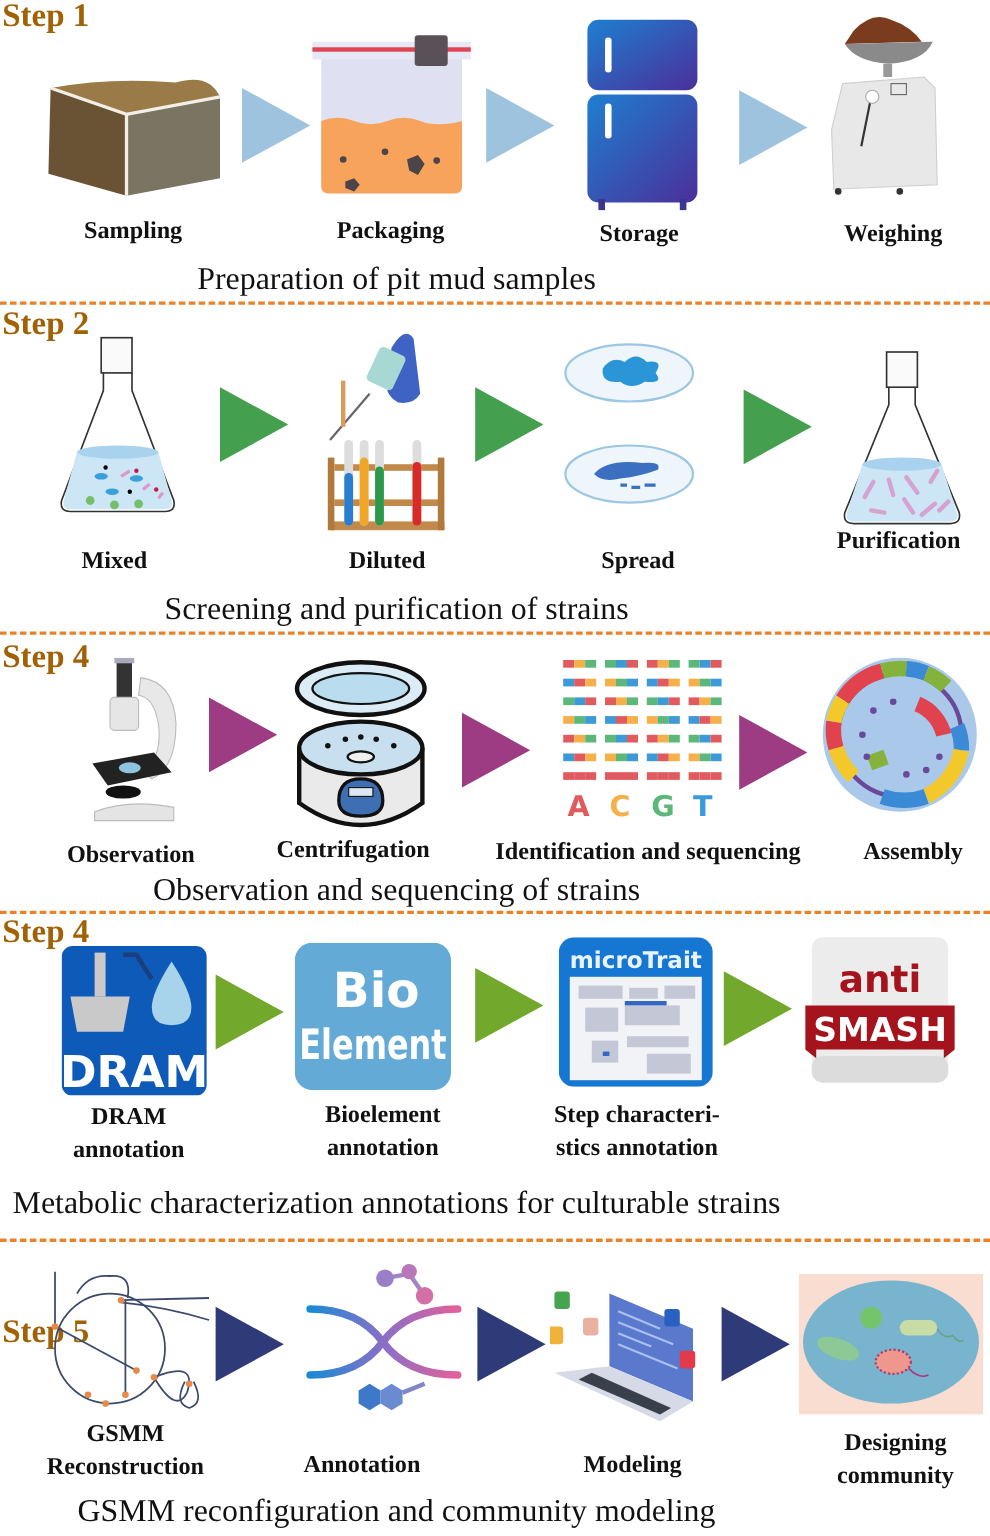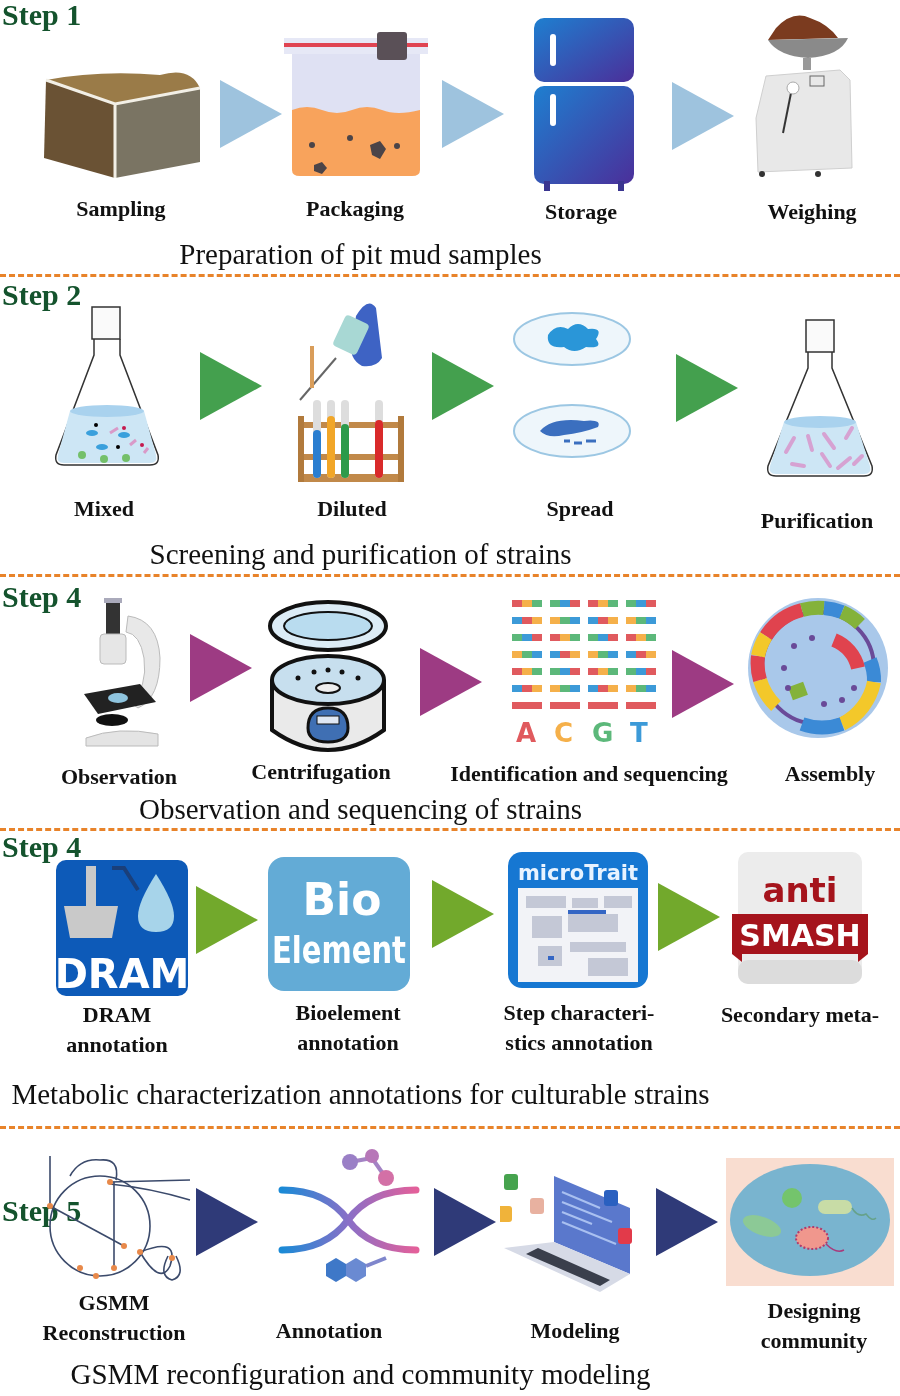--- a/index.html
+++ b/index.html
@@ -1,17 +1,17 @@
 <!DOCTYPE html>
 <html><head>
 <meta charset="utf-8">
 <style>
   html, body { margin: 0; padding: 0; background: #ffffff; }
   body { width: 900px; height: 1396px; position: relative; overflow: hidden; font-family: "Liberation Serif", serif; }
-  .step-label { position: absolute; left: 2px; font-weight: bold; font-size: 30px; color: #14532d; line-height: 1; }
+  .step-label { position: absolute; left: 2px; font-weight: bold; font-size: 30px; color: #a16207; line-height: 1; }
   .item-label { position: absolute; font-weight: bold; font-size: 22px; color: #111; text-align: center; line-height: 1.38; white-space: nowrap; transform: translateX(-50%); }
   .caption { position: absolute; left: 0; width: 721px; text-align: center; font-size: 29px; color: #111; line-height: 1; }
   .divider { position: absolute; left: 0; width: 900px; height: 0; border-top: 3px dashed #e8832a; }
   .icon { position: absolute; }
   .arrow { position: absolute; width: 0; height: 0; border-top: 34px solid transparent; border-bottom: 34px solid transparent; }
   .a1 { border-left: 62px solid #9ec3de; }
   .a2 { border-left: 62px solid #44a04e; }
   .a3 { border-left: 62px solid #9d3b83; }
   .a4 { border-left: 62px solid #72a92c; }
   .a5 { border-left: 62px solid #2f3a78; }
@@ -149,21 +149,21 @@
       <line x1="28" y1="146" x2="40" y2="148"></line>
       <line x1="58" y1="136" x2="66" y2="148"></line>
     <line x1="74" y1="150" x2="86" y2="140"></line>
       <line x1="90" y1="146" x2="98" y2="138"></line>
   </g>
 </svg>
 
 <div class="item-label" style="left:104px;top:494px">Mixed</div>
 <div class="item-label" style="left:352px;top:494px">Diluted</div>
 <div class="item-label" style="left:580px;top:494px">Spread</div>
-<div class="item-label" style="left:817px;top:506px">Purification</div>
+<div class="item-label" style="left:817px;top:476px">Purification</div>
 <div class="caption" style="top:540px">Screening and purification of strains</div>
 <div class="divider" style="top:574px"></div>
 
 <div class="step-label" style="top:582px">Step 4</div>
 
 <svg class="icon" style="left:78px;top:598px" width="90" height="150">
   <rect x="28" y="2" width="14" height="34" fill="#333"></rect>
   <rect x="26" y="0" width="18" height="5" fill="#aab"></rect>
   <rect x="22" y="36" width="26" height="30" rx="4" fill="#e6e6e6" stroke="#bbb"></rect>
   <path d="M50 18 Q80 22 82 60 Q82 100 60 110 L52 104 Q70 90 66 60 Q62 36 48 34 Z" fill="#e8e8e8" stroke="#bbb"></path>
@@ -371,21 +371,20 @@
 </div>
 <div class="item-label" style="left:348px;top:998px">
   <div>Bioelement</div>
   <div>annotation</div>
 </div>
 <div class="item-label" style="left:579px;top:998px">
   <div>Step characteri-</div>
   <div>stics annotation</div>
 </div>
 <div class="item-label" style="left:800px;top:1000px">
-  <div>Secondary meta-</div>
 </div>
 <div class="caption" style="top:1080px">Metabolic characterization annotations for culturable strains</div>
 <div class="divider" style="top:1126px"></div>
 
 <div class="step-label" style="top:1196px">Step 5</div>
 
 <svg class="icon" style="left:40px;top:1156px" width="152" height="134">
   <g stroke="#3b4a6b" stroke-width="1.6" fill="none">
     <ellipse cx="60" cy="70" rx="50" ry="50"></ellipse>
     <path d="M30 20 Q40 2 60 4 Q80 2 76 24"></path>

